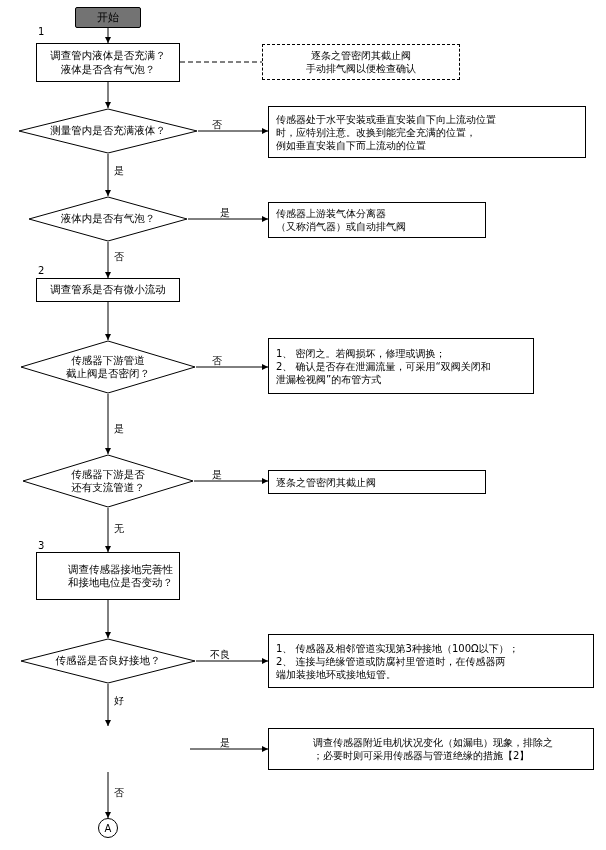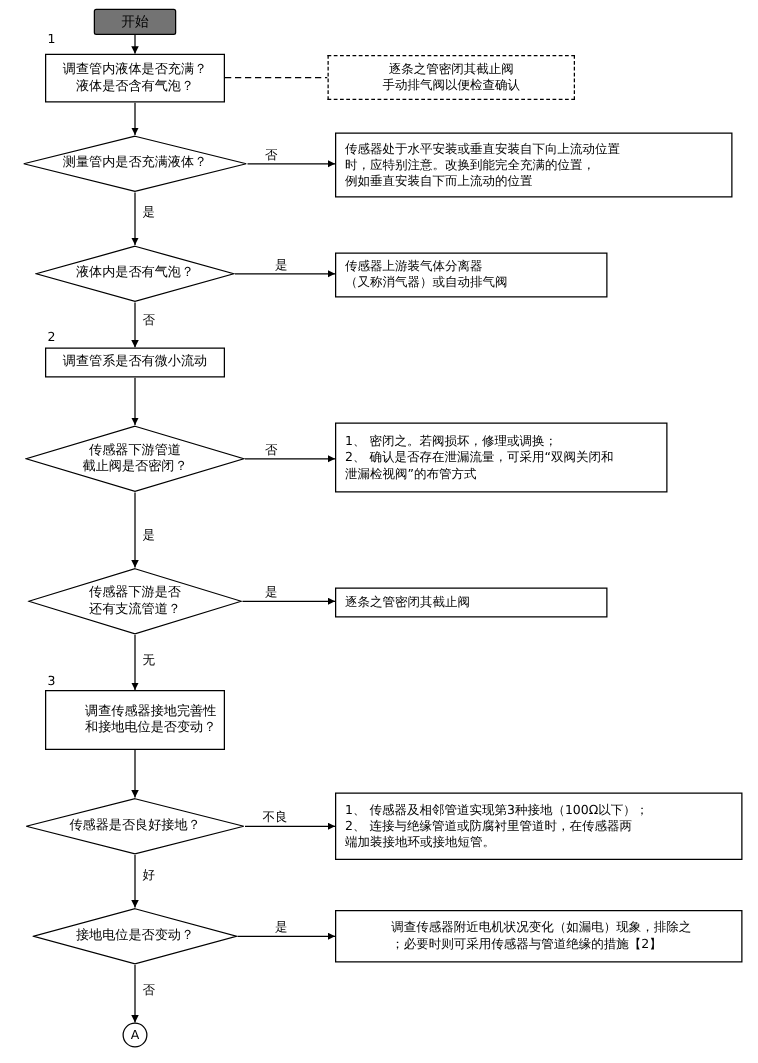--- a/index.html
+++ b/index.html
@@ -215,26 +215,20 @@
   <div class="edgelabel f10" style="left:112px;top:696px;">
     <span>好</span>
   </div>
 
   <div class="node note f10" style="left:268px;top:634px;width:326px;height:54px;white-space:pre-line;">
     <span>1、 传感器及相邻管道实现第3种接地（100Ω以下）；
 2、 连接与绝缘管道或防腐衬里管道时，在传感器两
 端加装接地环或接地短管。</span>
   </div>
 
-  <div class="dia-wrap" style="left:26px;top:726px;width:164px;height:46px;">
-    <svg width="164" height="46">
-        <polygon points="82,1 163,23 82,45 1,23" fill="#fff" stroke="#000" stroke-width="1"></polygon>
-      </svg>
-    <div class="dia-label f105">接地电位是否变动？</div>
-  </div>
   <div class="edgelabel f10" style="left:218px;top:738px;">
     <span>是</span>
   </div>
   <div class="edgelabel f10" style="left:112px;top:788px;">
     <span>否</span>
   </div>
 
   <div class="node note f10" style="left:268px;top:728px;width:326px;height:42px;white-space:pre-line;padding-left:44px;">
     <span>调查传感器附近电机状况变化（如漏电）现象，排除之
 ；必要时则可采用传感器与管道绝缘的措施【2】</span>

